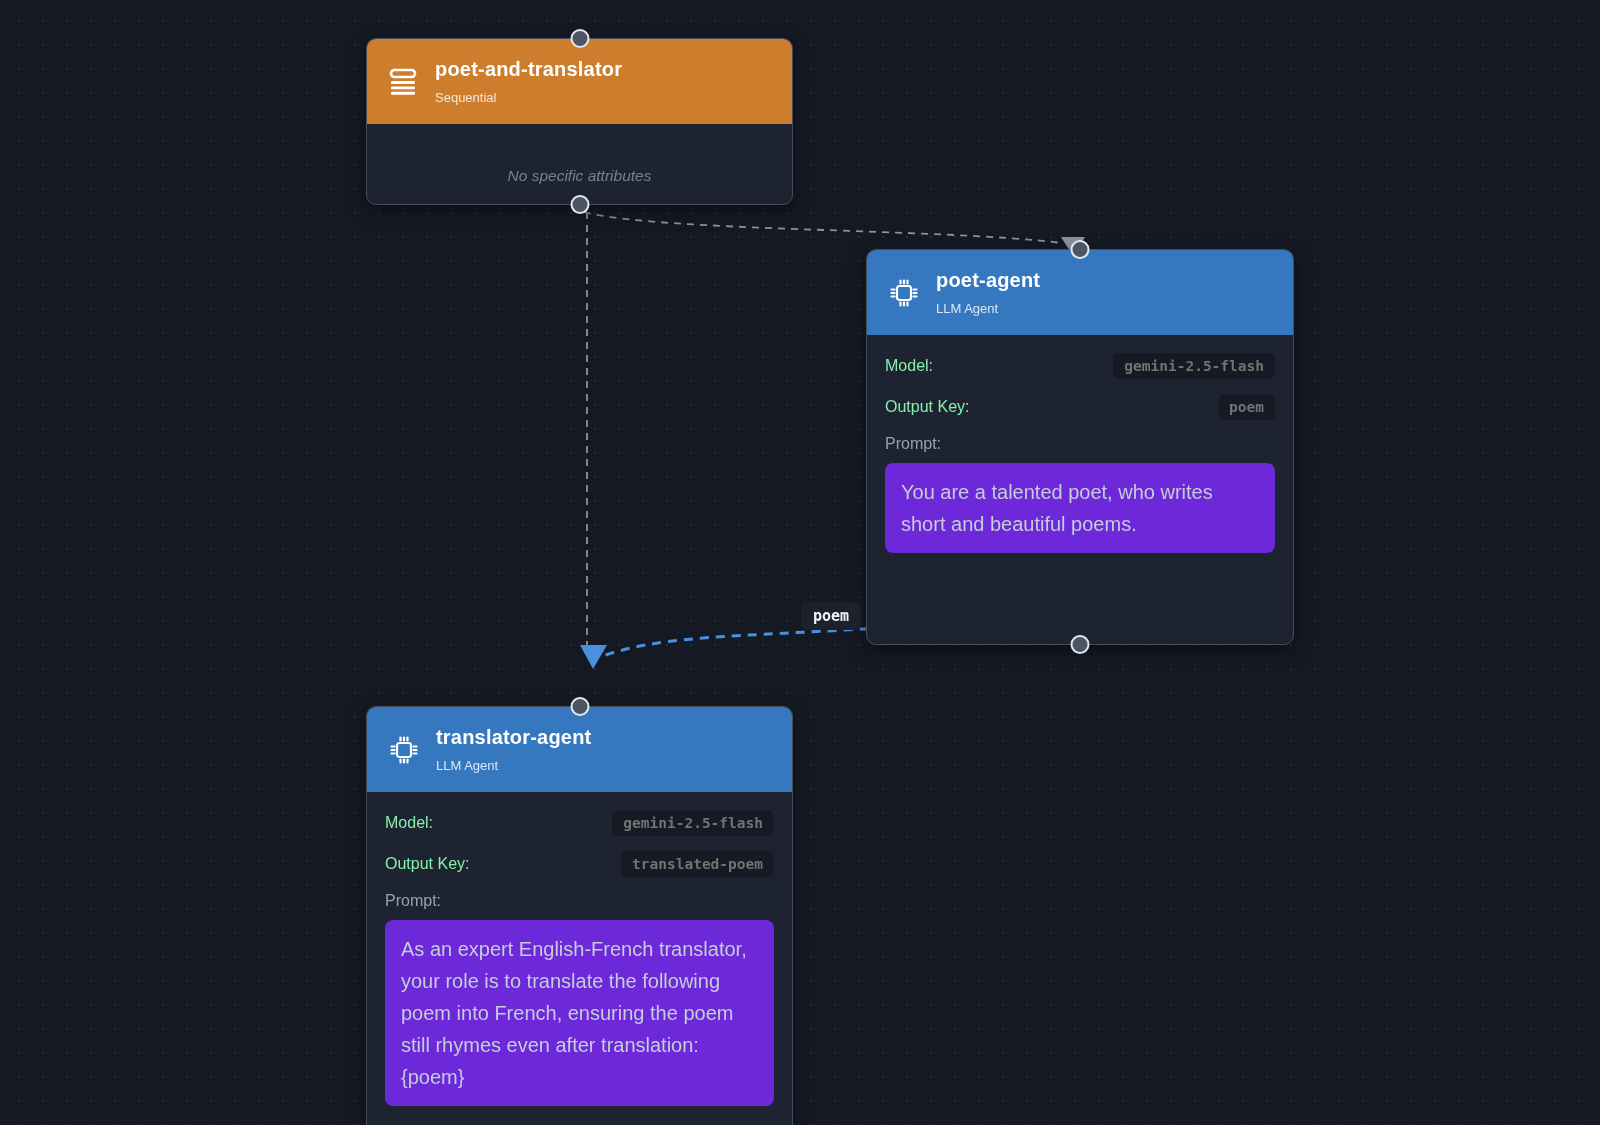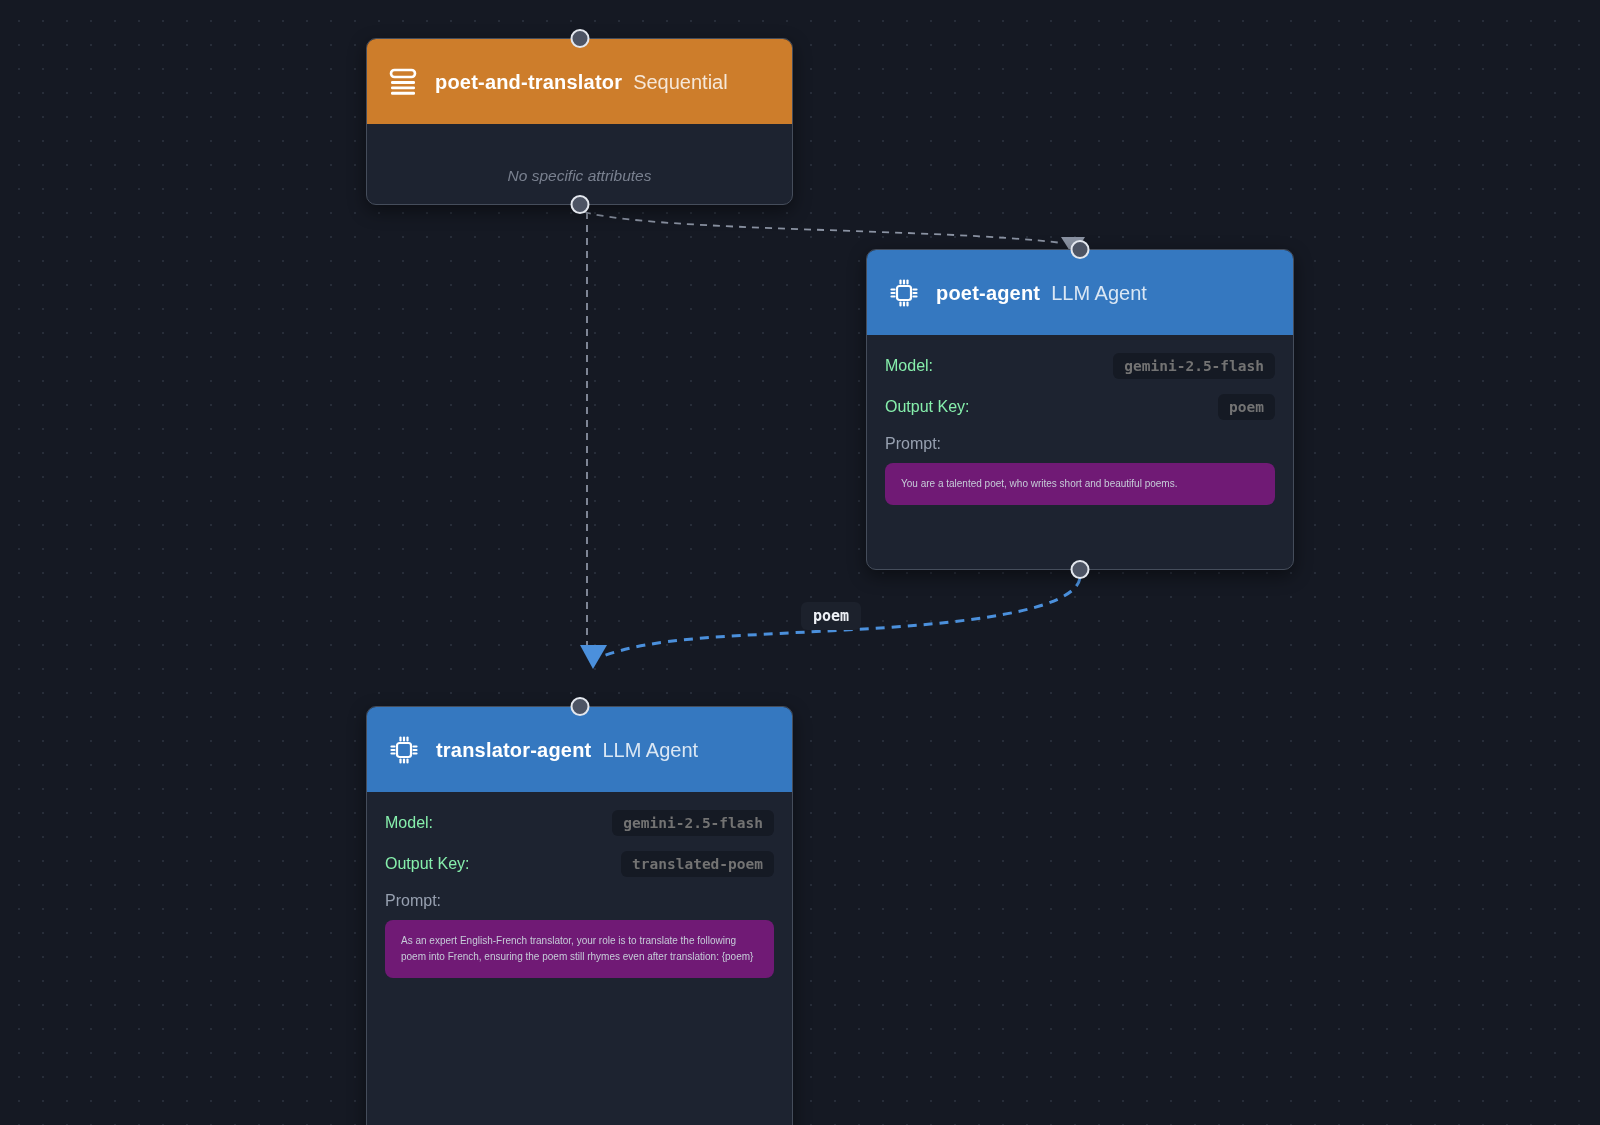--- a/index.html
+++ b/index.html
@@ -51,31 +51,31 @@
     align-items: center;
     gap: 17px;
     height: 85px;
     padding: 0 22px;
     border-radius: 9px 9px 0 0;
     box-sizing: border-box;
   }
   .header-orange { background: #cd7d2b; }
   .header-blue   { background: #3578c0; }
   .node-icon { flex: 0 0 auto; display: flex; align-items: center; }
-  .node-titles { display: flex; flex-direction: row; gap: 11px; align-items: flex-end; }
+  .node-titles { display: flex; flex-direction: column; gap: 11px; }
   .node-title {
     color: #ffffff;
     font-size: 20px;
     font-weight: bold;
     letter-spacing: 0.2px;
     line-height: 1.1;
   }
   .node-subtitle {
     color: rgba(255,255,255,0.82);
-    font-size: 20px;
+    font-size: 13px;
     line-height: 1.1;
   }
   .node-body {
     padding: 18px 18px 16px 18px;
   }
   .empty-note {
     display: flex;
     align-items: center;
     justify-content: center;
     height: 80px;
@@ -103,25 +103,25 @@
     padding: 5px 11px;
     border-radius: 6px;
     white-space: nowrap;
   }
   .prompt-label {
     color: #97a0b0;
     font-size: 16px;
     margin: 4px 0 10px 0;
   }
   .prompt-box {
-    background: #701a75;
+    background: #6d28d9;
     border-radius: 8px;
     padding: 13px 16px;
     color: #c6ccd8;
-    font-size: 10px;
+    font-size: 20px;
     line-height: 1.6;
   }
   .handle {
     position: absolute;
     left: 50%;
     transform: translateX(-50%);
     width: 15px;
     height: 15px;
     border-radius: 50%;
     background: #4d5464;
@@ -171,21 +171,21 @@
       </span>
       <span class="node-titles">
         <span class="node-title">poet-and-translator</span>
         <span class="node-subtitle">Sequential</span>
       </span>
     </div>
     <div class="empty-note">No specific attributes</div>
     <div class="handle handle-bottom"></div>
   </div>
 
-  <div class="node" style="left:866px; top:249px; width:428px; height:321px;">
+  <div class="node" style="left:866px; top:249px; width:428px; height:396px;">
     <div class="handle handle-top"></div>
     <div class="node-header header-blue">
       <span class="node-icon">
         <svg width="30" height="30" viewBox="0 0 30 30" stroke="#ffffff" stroke-width="2.2" stroke-linecap="round" fill="none">
           <rect x="8" y="8" width="14" height="14" rx="2.5"></rect>
           <line x1="11.5" y1="2.5" x2="11.5" y2="5.5"></line>
             <line x1="15" y1="2.5" x2="15" y2="5.5"></line>
             <line x1="18.5" y1="2.5" x2="18.5" y2="5.5"></line>
           <line x1="11.5" y1="24.5" x2="11.5" y2="27.5"></line>
             <line x1="15" y1="24.5" x2="15" y2="27.5"></line>

